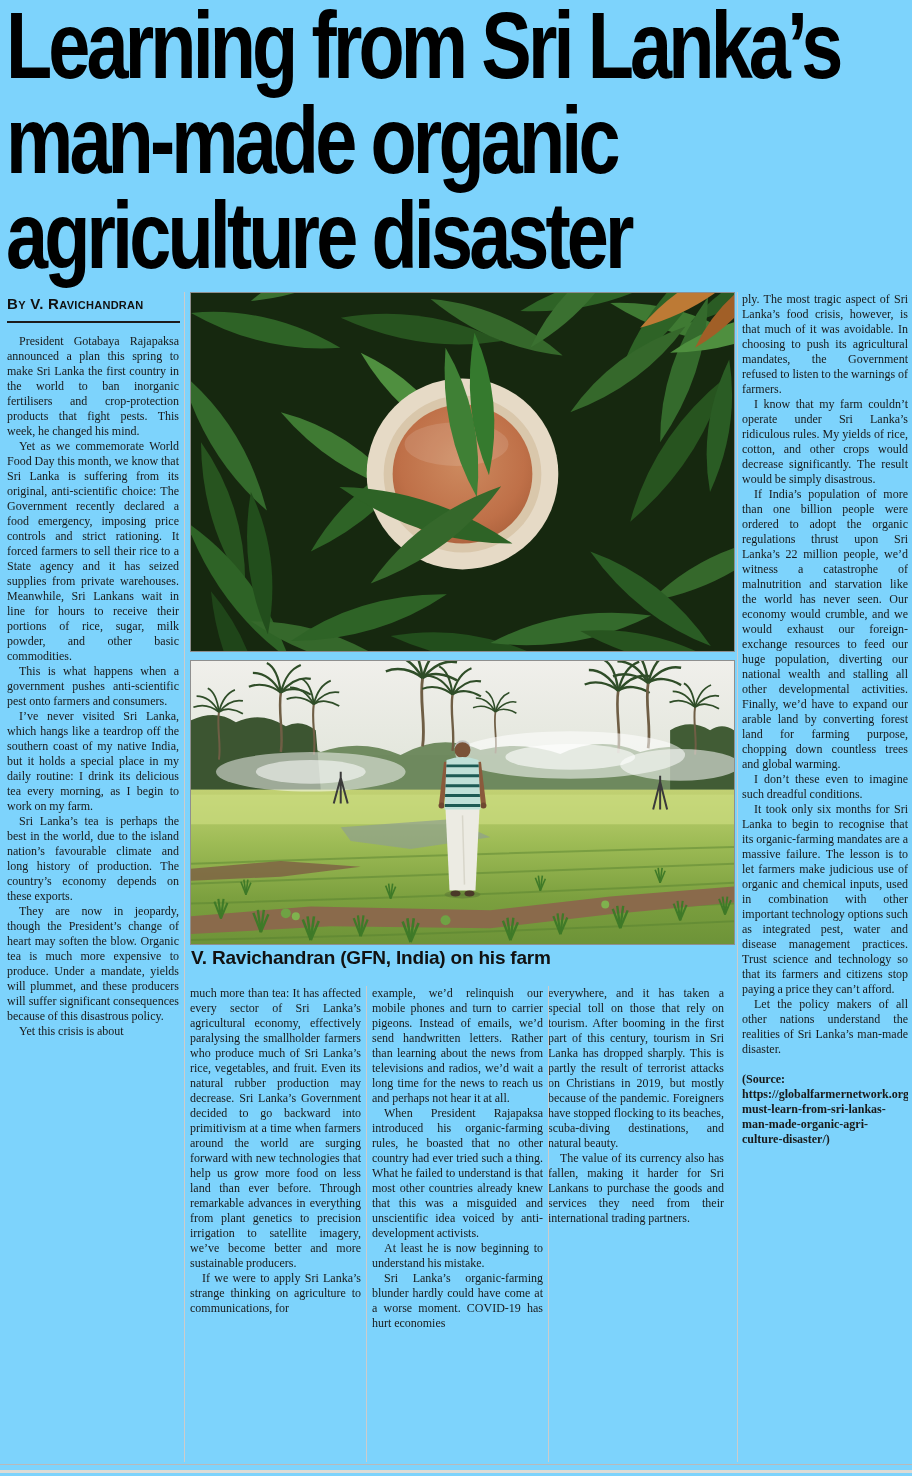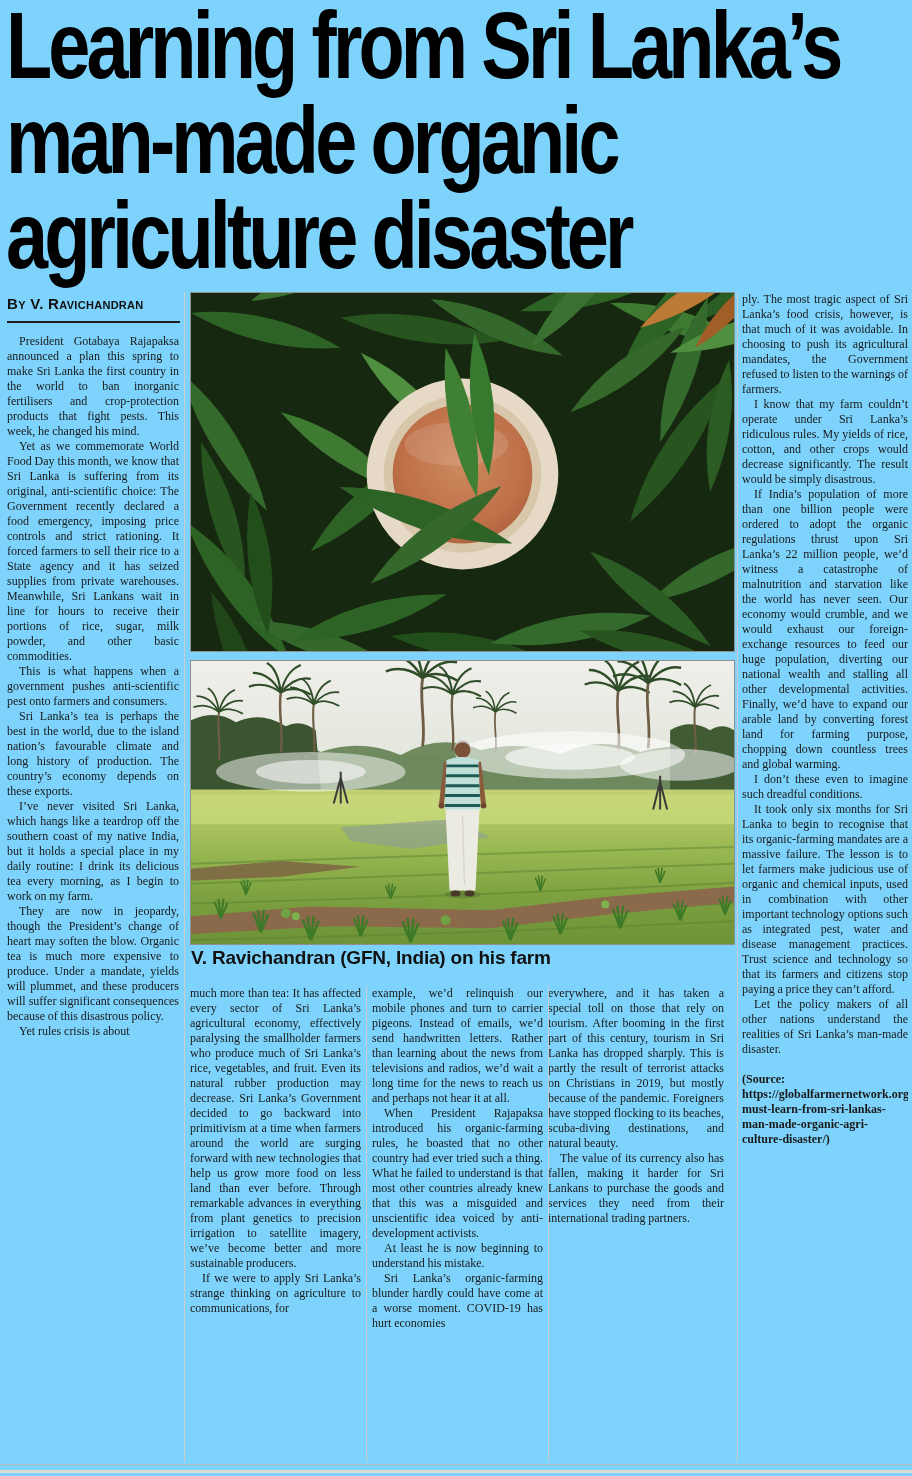--- a/index.html
+++ b/index.html
@@ -80,24 +80,24 @@
     <div class="hl-line">agriculture disaster</div>
   </div>
 
   <div id="byline" class="abs">By V. Ravichandran</div>
   <div id="byline-rule" class="abs"></div>
 
   <div id="col1" class="abs bodycol">
     <p class="ind">President Gotabaya Rajapaksa announced a plan this spring to make Sri Lanka the first country in the world to ban inorganic fertilisers and crop-protection products that fight pests. This week, he changed his mind.</p>
     <p class="ind">Yet as we commemorate World Food Day this month, we know that Sri Lanka is suffering from its original, anti-scientific choice: The Government recently declared a food emergency, imposing price controls and strict rationing. It forced farmers to sell their rice to a State agency and it has seized supplies from private warehouses. Meanwhile, Sri Lankans wait in line for hours to receive their portions of rice, sugar, milk powder, and other basic commodities.</p>
     <p class="ind">This is what happens when a government pushes anti-scientific pest onto farmers and consumers.</p>
+    <p class="ind">I’ve never visited Sri Lanka, which hangs like a teardrop off the southern coast of my native India, but it holds a special place in my daily routine: I drink its delicious tea every morning, as I begin to work on my farm.</p>
     <p class="ind">Sri Lanka’s tea is perhaps the best in the world, due to the island nation’s favourable climate and long history of production. The country’s economy depends on these exports.</p>
-    <p class="ind">I’ve never visited Sri Lanka, which hangs like a teardrop off the southern coast of my native India, but it holds a special place in my daily routine: I drink its delicious tea every morning, as I begin to work on my farm.</p>
     <p class="ind">They are now in jeopardy, though the President’s change of heart may soften the blow. Organic tea is much more expensive to produce. Under a mandate, yields will plummet, and these producers will suffer significant consequences because of this disastrous policy.</p>
-    <p class="ind">Yet rules crisis is about</p>
+    <p class="ind">Yet this crisis is about</p>
   </div>
 
   <div id="photo-tea" class="abs photo">
     <svg viewBox="0 0 544 360" preserveAspectRatio="none">
       <defs>
         <path id="leaf" d="M0 0 Q46 -17 96 -3 Q50 13 0 0 Z"></path>
         <radialGradient id="teaGrad" cx="50%" cy="42%" r="68%">
           <stop offset="0%" stop-color="#cd8a5f"></stop>
           <stop offset="65%" stop-color="#bf7048"></stop>
           <stop offset="100%" stop-color="#a55c38"></stop>

